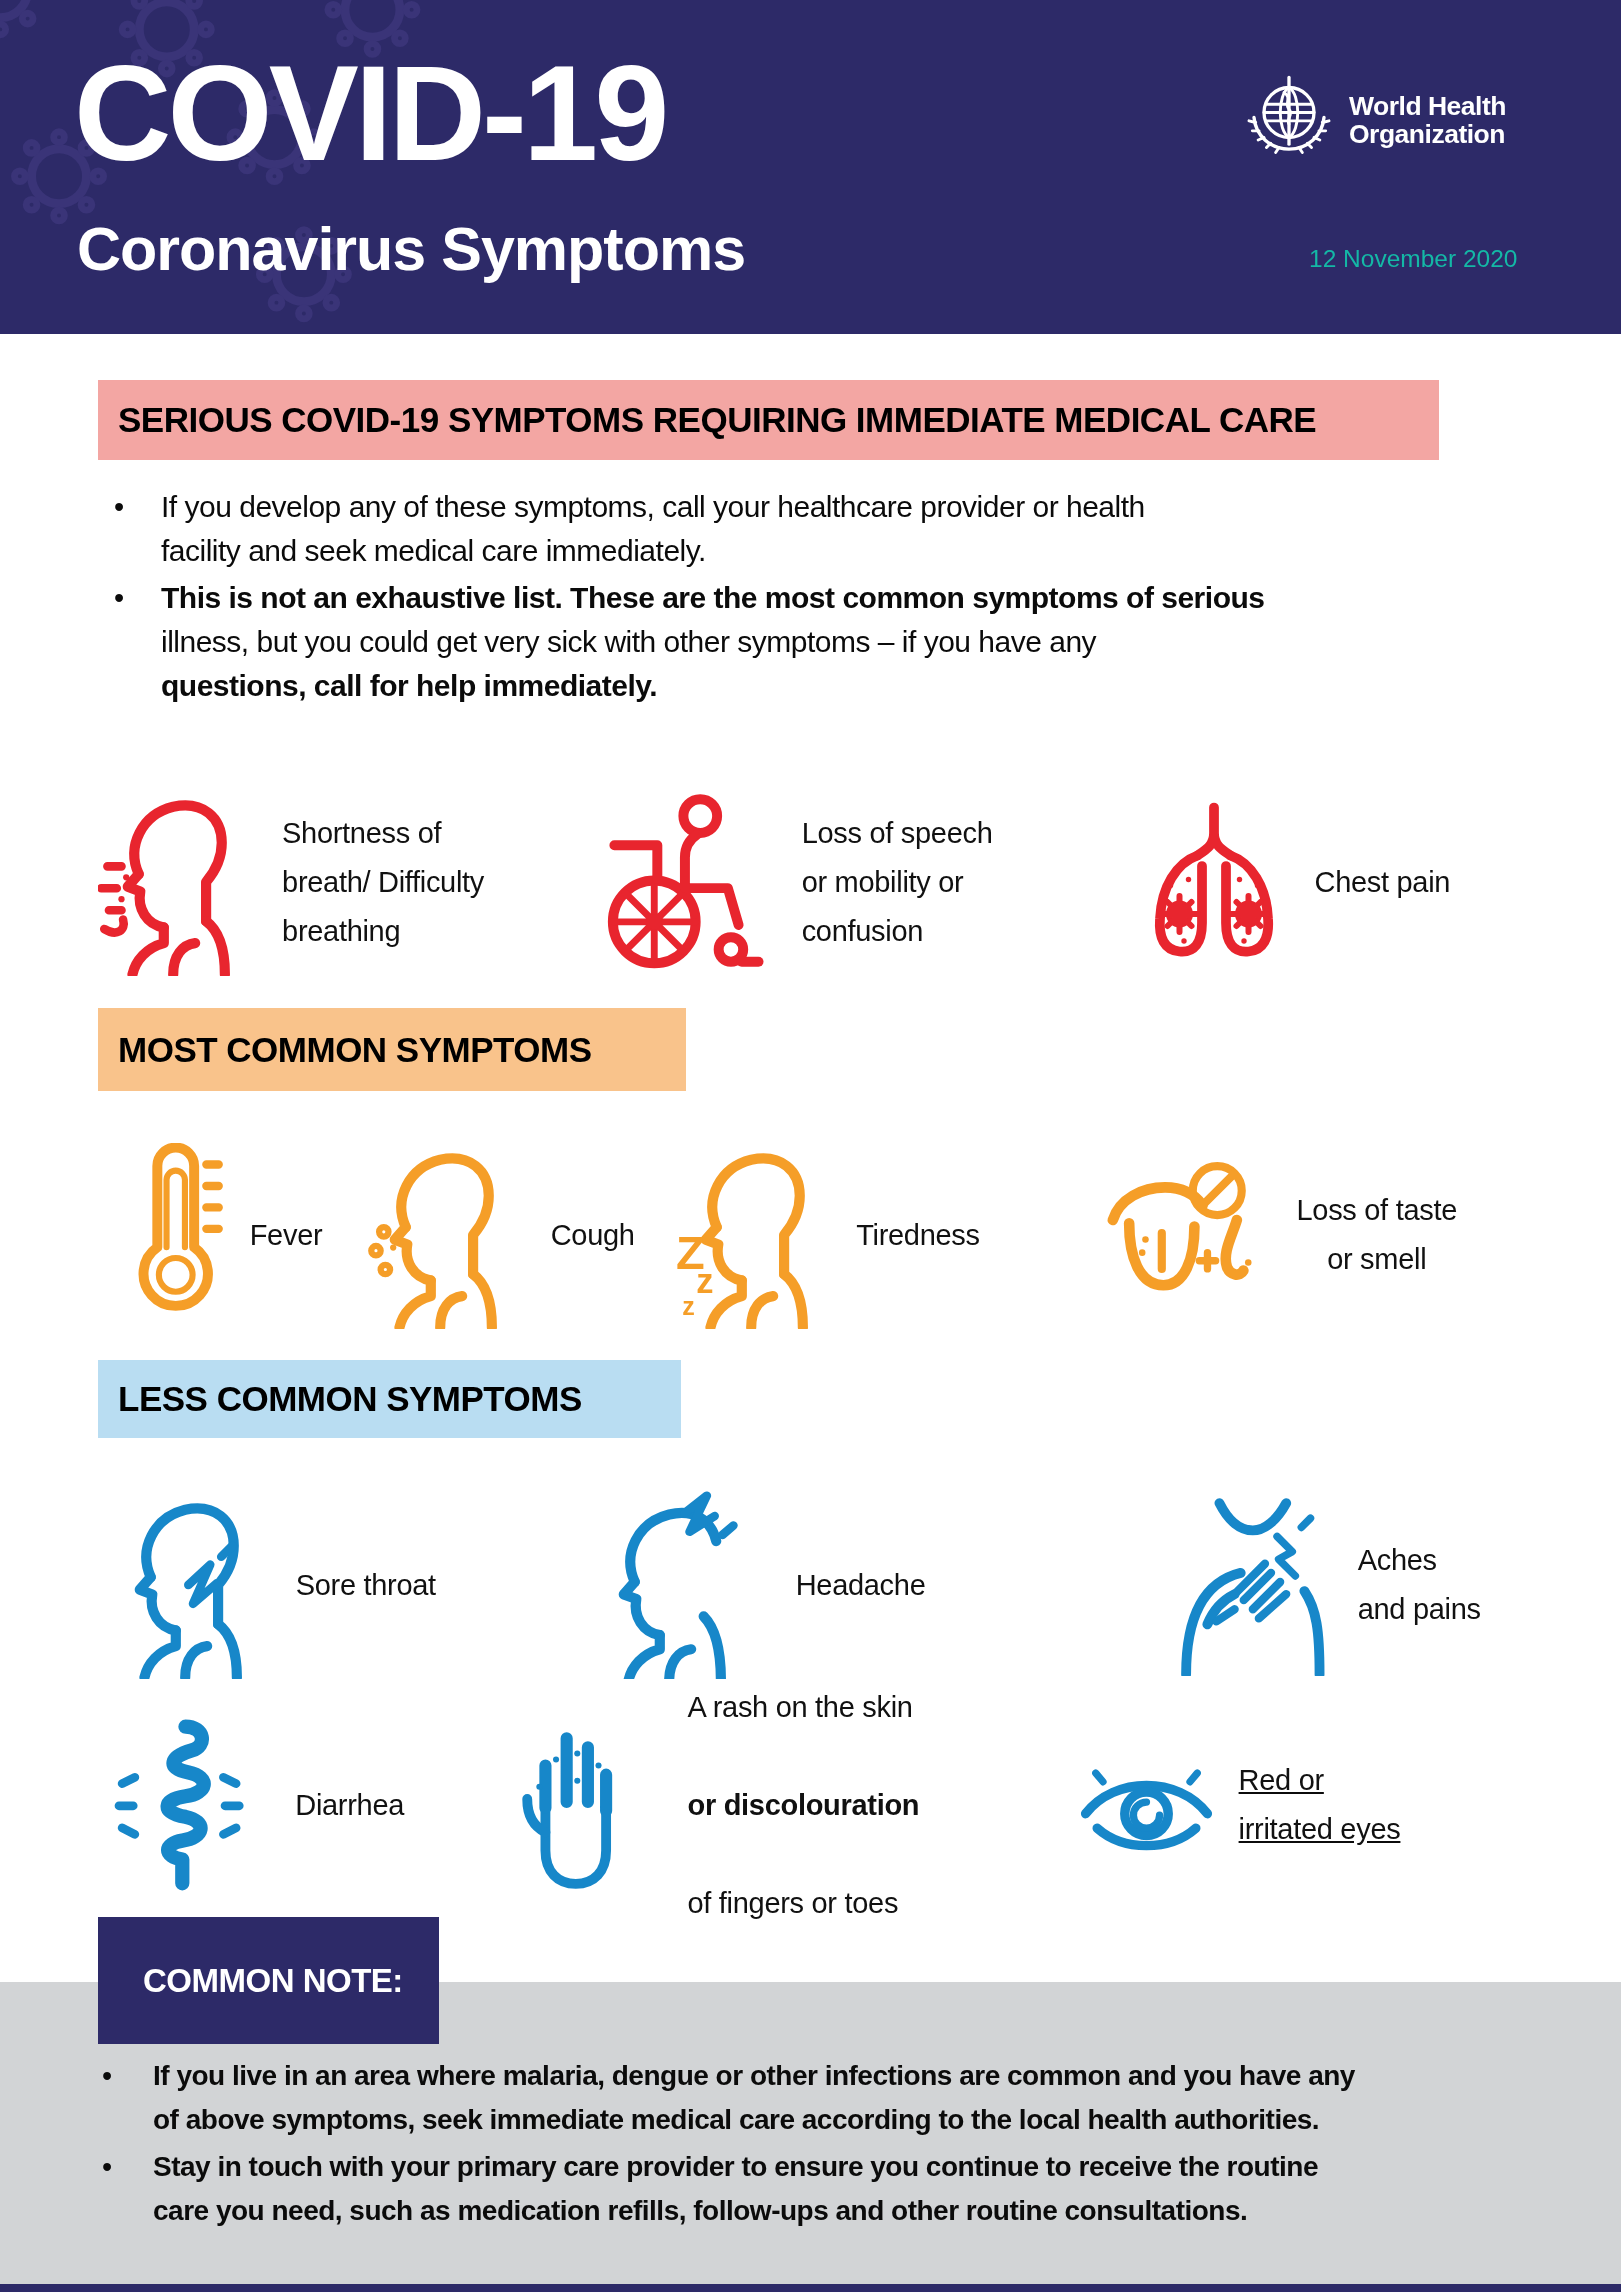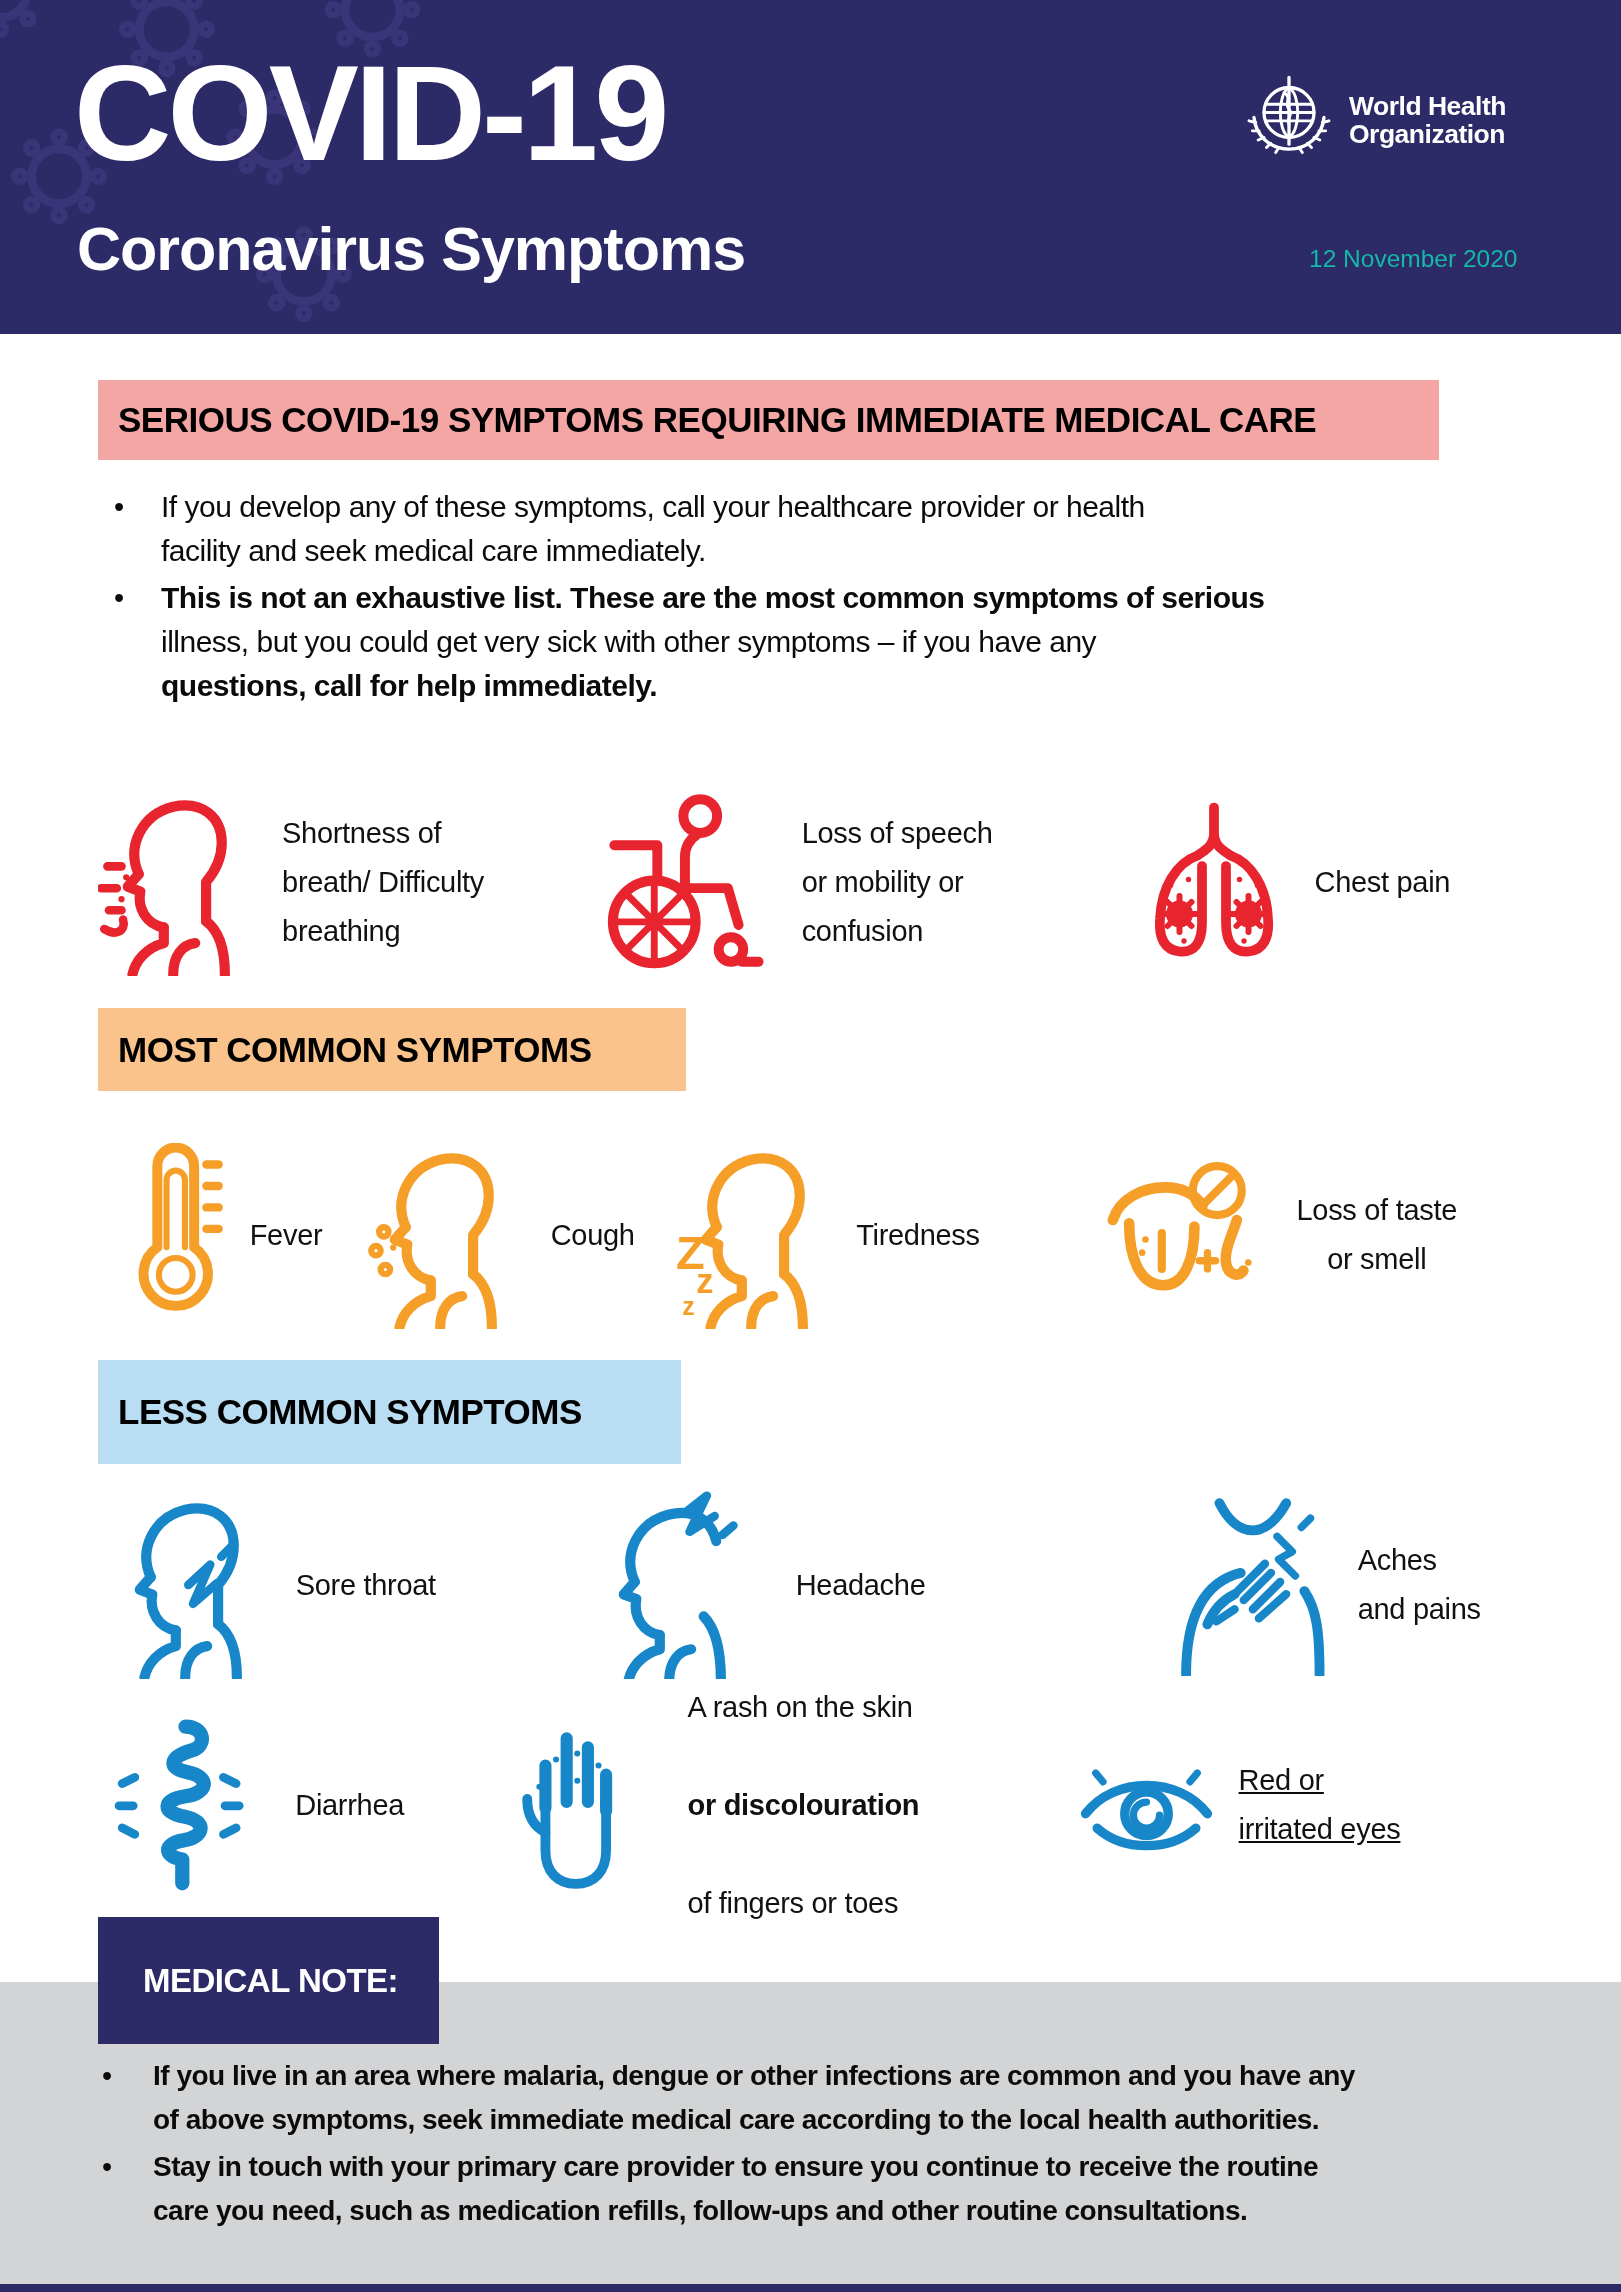--- a/index.html
+++ b/index.html
@@ -13,21 +13,21 @@
   .hdr-sub{position:absolute;left:77px;top:214px;color:#fff;font-weight:bold;font-size:61px;letter-spacing:-1px;}
   .who{position:absolute;left:1239px;top:74px;display:flex;align-items:center;gap:10px;color:#fff;}
   .who-text{font-weight:bold;font-size:26.5px;line-height:28px;letter-spacing:-0.5px;}
   .hdr-date{position:absolute;left:1309px;top:245px;color:#14b8a6;font-weight:normal;font-size:24.5px;}
 
   
   .banner{position:absolute;display:flex;align-items:center;padding-left:20px;box-sizing:border-box;
           font-weight:bold;font-size:35px;letter-spacing:-0.5px;color:#000;}
   .banner-serious{left:98px;top:380px;width:1341px;height:80px;background:var(--c-pink,#F3A6A3);}
   .banner-most{left:98px;top:1008px;width:588px;height:83px;background:var(--c-orange-banner,#F9C38B);}
-  .banner-less{left:98px;top:1360px;width:583px;height:104px;background:var(--c-blue-banner,#B9DDF2);}
+  .banner-less{left:98px;top:1360px;width:583px;height:78px;background:var(--c-blue-banner,#B9DDF2);}
   .banner-note{left:98px;top:1917px;width:341px;height:127px;background:var(--c-navy,#2D2A68);
                color:#fff;font-size:33px;padding-left:45px;z-index:3;}
 
   
   .bullet-row{position:absolute;display:flex;align-items:flex-start;}
   .bullet-glyph{width:47px;flex:0 0 47px;font-size:29px;line-height:44px;}
   .btxt{white-space:pre-line;font-size:30px;line-height:44px;letter-spacing:-0.5px;}
   .btxt .b{font-weight:bold;}
   .note-btxt{white-space:pre-line;font-size:28px;line-height:44px;letter-spacing:-0.5px;font-weight:bold;}
 
@@ -298,21 +298,21 @@
       <path d="M16 56 C34 72 66 72 84 56"></path>
       <circle cx="50" cy="46" r="15"></circle>
       <path d="M50 38 A9 9 0 1 0 59 47" stroke-width="5"></path>
       <path d="M20 24 L15 18 M80 24 L85 18" stroke-width="5"></path>
     </svg>
     <div class="sym-label">Red or
 irritated eyes</div>
   </div>
 
   <div class="gray-band"></div>
-  <div class="banner banner-note">MEDICAL NOTE:</div>
+  <div class="banner banner-note">COMMON NOTE:</div>
 
   <div class="bullet-row note-bullets" style="left:102px;top:2054px;width:1451px;">
     <div class="bullet-glyph" style="width:51px;flex-basis:51px;">•</div>
     <div class="note-btxt">If you live in an area where malaria, dengue or other infections are common and you have any
 of above symptoms, seek immediate medical care according to the local health authorities.</div>
   </div>
 
   <div class="bullet-row note-bullets" style="left:102px;top:2145px;width:1451px;">
     <div class="bullet-glyph" style="width:51px;flex-basis:51px;">•</div>
     <div class="note-btxt">Stay in touch with your primary care provider to ensure you continue to receive the routine

